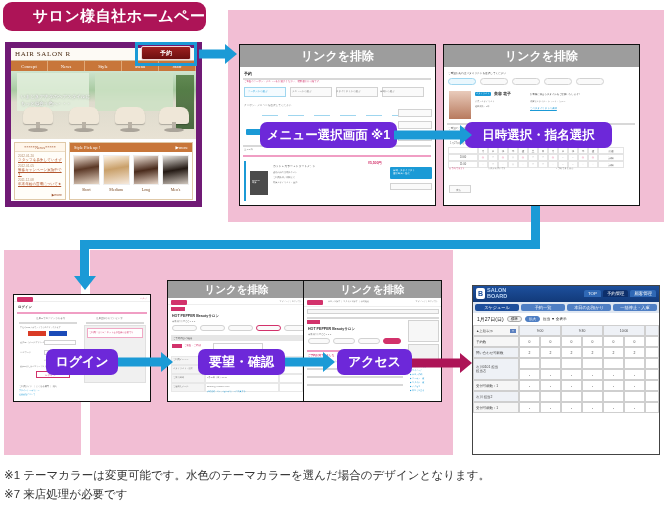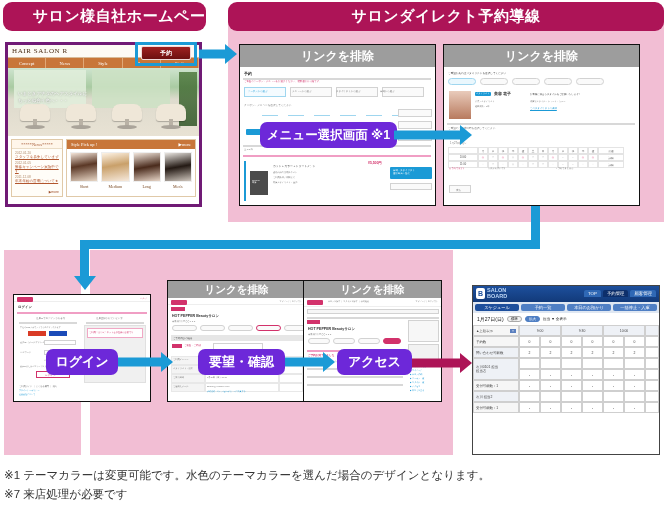--- a/index.html
+++ b/index.html
@@ -66,21 +66,21 @@
   }
 
   
   .hl-box{ position:absolute; border:3px solid #1b9ad6; z-index:35; }
 
   
   .notes{ position:absolute; left:4px; top:466px; width:656px; color:#333; }
   .notes div{ font-size:11.5px; line-height:19px; white-space:nowrap; }
 
   
-  .hp{ position:absolute; background:#fff; border:3px solid #701a75; overflow:hidden; }
+  .hp{ position:absolute; background:#fff; border:6px solid #701a75; overflow:hidden; }
   .hp-top{ height:13px; background:#fdfaf5; border-bottom:1px solid #d8bb99; position:relative; }
   .hp-title{ position:absolute; left:4px; top:2px; font-size:7px; color:#4a2c14; letter-spacing:.6px; font-family:"Liberation Serif",serif;}
   .hp-nav{ height:10px; background:#c8763a; display:flex; }
   .hp-nav span{
     flex:1; font-size:4.6px; color:#fff; display:flex;align-items:center;justify-content:center;
     border-right:1px solid #e0a877; font-family:"Liberation Serif",serif;
   }
   .hp-hero{ height:68px; position:relative; overflow:hidden;
     background:linear-gradient(180deg,#cfe4cf 0%,#a9cba2 28%,#dedbcd 46%,#e8e2d4 100%); }
   .hp-hero .win{ position:absolute; left:6px; top:2px; width:72px; height:38px; background:rgba(226,238,220,.85); }
@@ -156,21 +156,20 @@
 <body>
 
 <div id="root">
 
   <div class="pinkzone" style="left:228px; top:10px; width:436px; height:212px;"></div>
   <div class="pinkzone" style="left:4px; top:250px; width:77px; height:205px;"></div>
   <div class="pinkzone" style="left:90px; top:250px; width:363px; height:205px;"></div>
 
   <div class="pill" style="left:3px; top:2px; width:203px; height:29px; font-size:15px;padding-left:45px;">サロン様自社ホームページ</div>
 
-  <div class="pill" style="left:228px; top:2px; width:436px; height:29px; font-size:15px;">サロンダイレクト予約導線</div>
 
 
   <div class="hp" style="left:5px; top:42px; width:197px; height:165px;">
     <div class="hp-top">
       <div class="hp-title">HAIR SALON R</div>
     </div>
     <div class="hp-nav">
       <span>Concept</span>
       <span>News</span>
       <span>Style</span>
@@ -397,20 +396,21 @@
         <div class="lbl ok" style="left:5px; top:100px; font-size:2.2px;">◎ 予約できます</div>
         <div class="lbl" style="left:44px; top:100px; font-size:2.2px;">△ 残りわずかです</div>
         <div class="lbl" style="left:112px; top:100px; font-size:2.2px;">× 予約できません</div>
 
         <div class="box" style="left:5px; top:118px; width:22px; height:8px;"></div>
         <div class="lbl" style="left:12px; top:120.5px; font-size:2.6px;">戻る</div>
       </div>
     </div>
   </div>
 
+  <div class="callout" style="left:465px; top:122px; width:147px; height:26px; font-size:12.5px;">日時選択・指名選択</div>
 
   <div class="elbow" style="left:80px; top:206px; width:460px; height:84px;">
     <div class="seg-v" style="left:451px; top:0; height:43px;"></div>
     <div class="seg-h" style="left:0; top:34px; width:460px;"></div>
     <div class="seg-v" style="left:0; top:34px; height:38px;"></div>
     <div class="down-head" style="left:-6px; top:70px;"></div>
   </div>
 
   <div class="shot" style="left:13px; top:294px; width:138px; height:108px;">
     <div class="shot-body" style="height:100%;">

